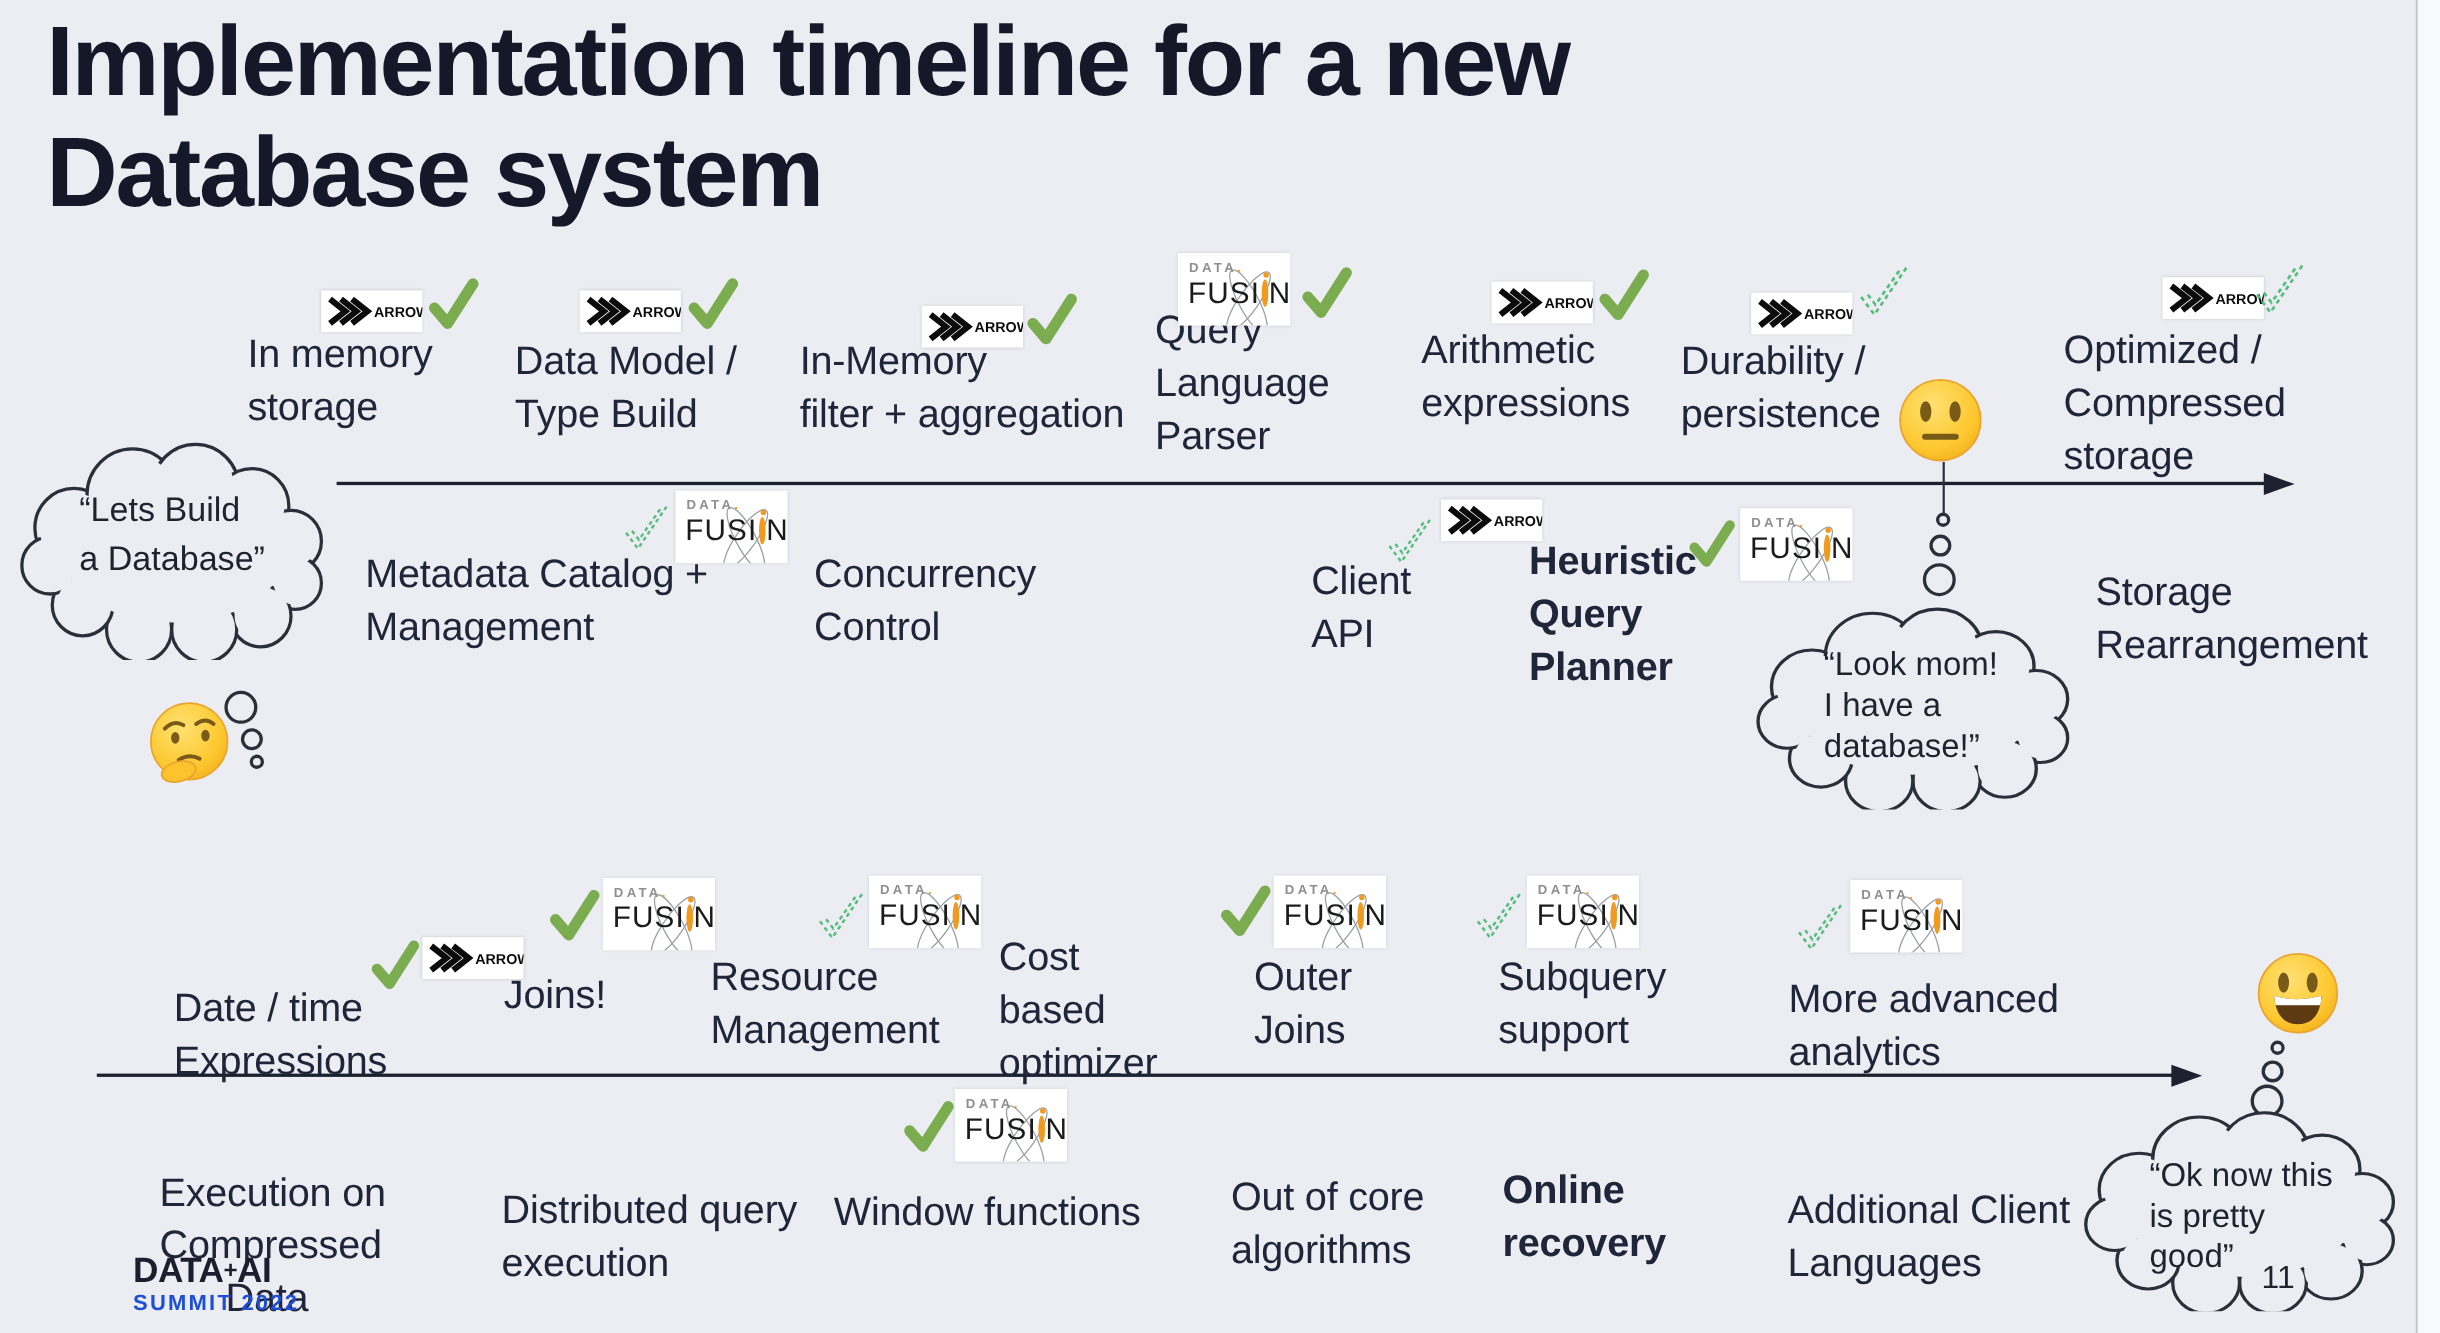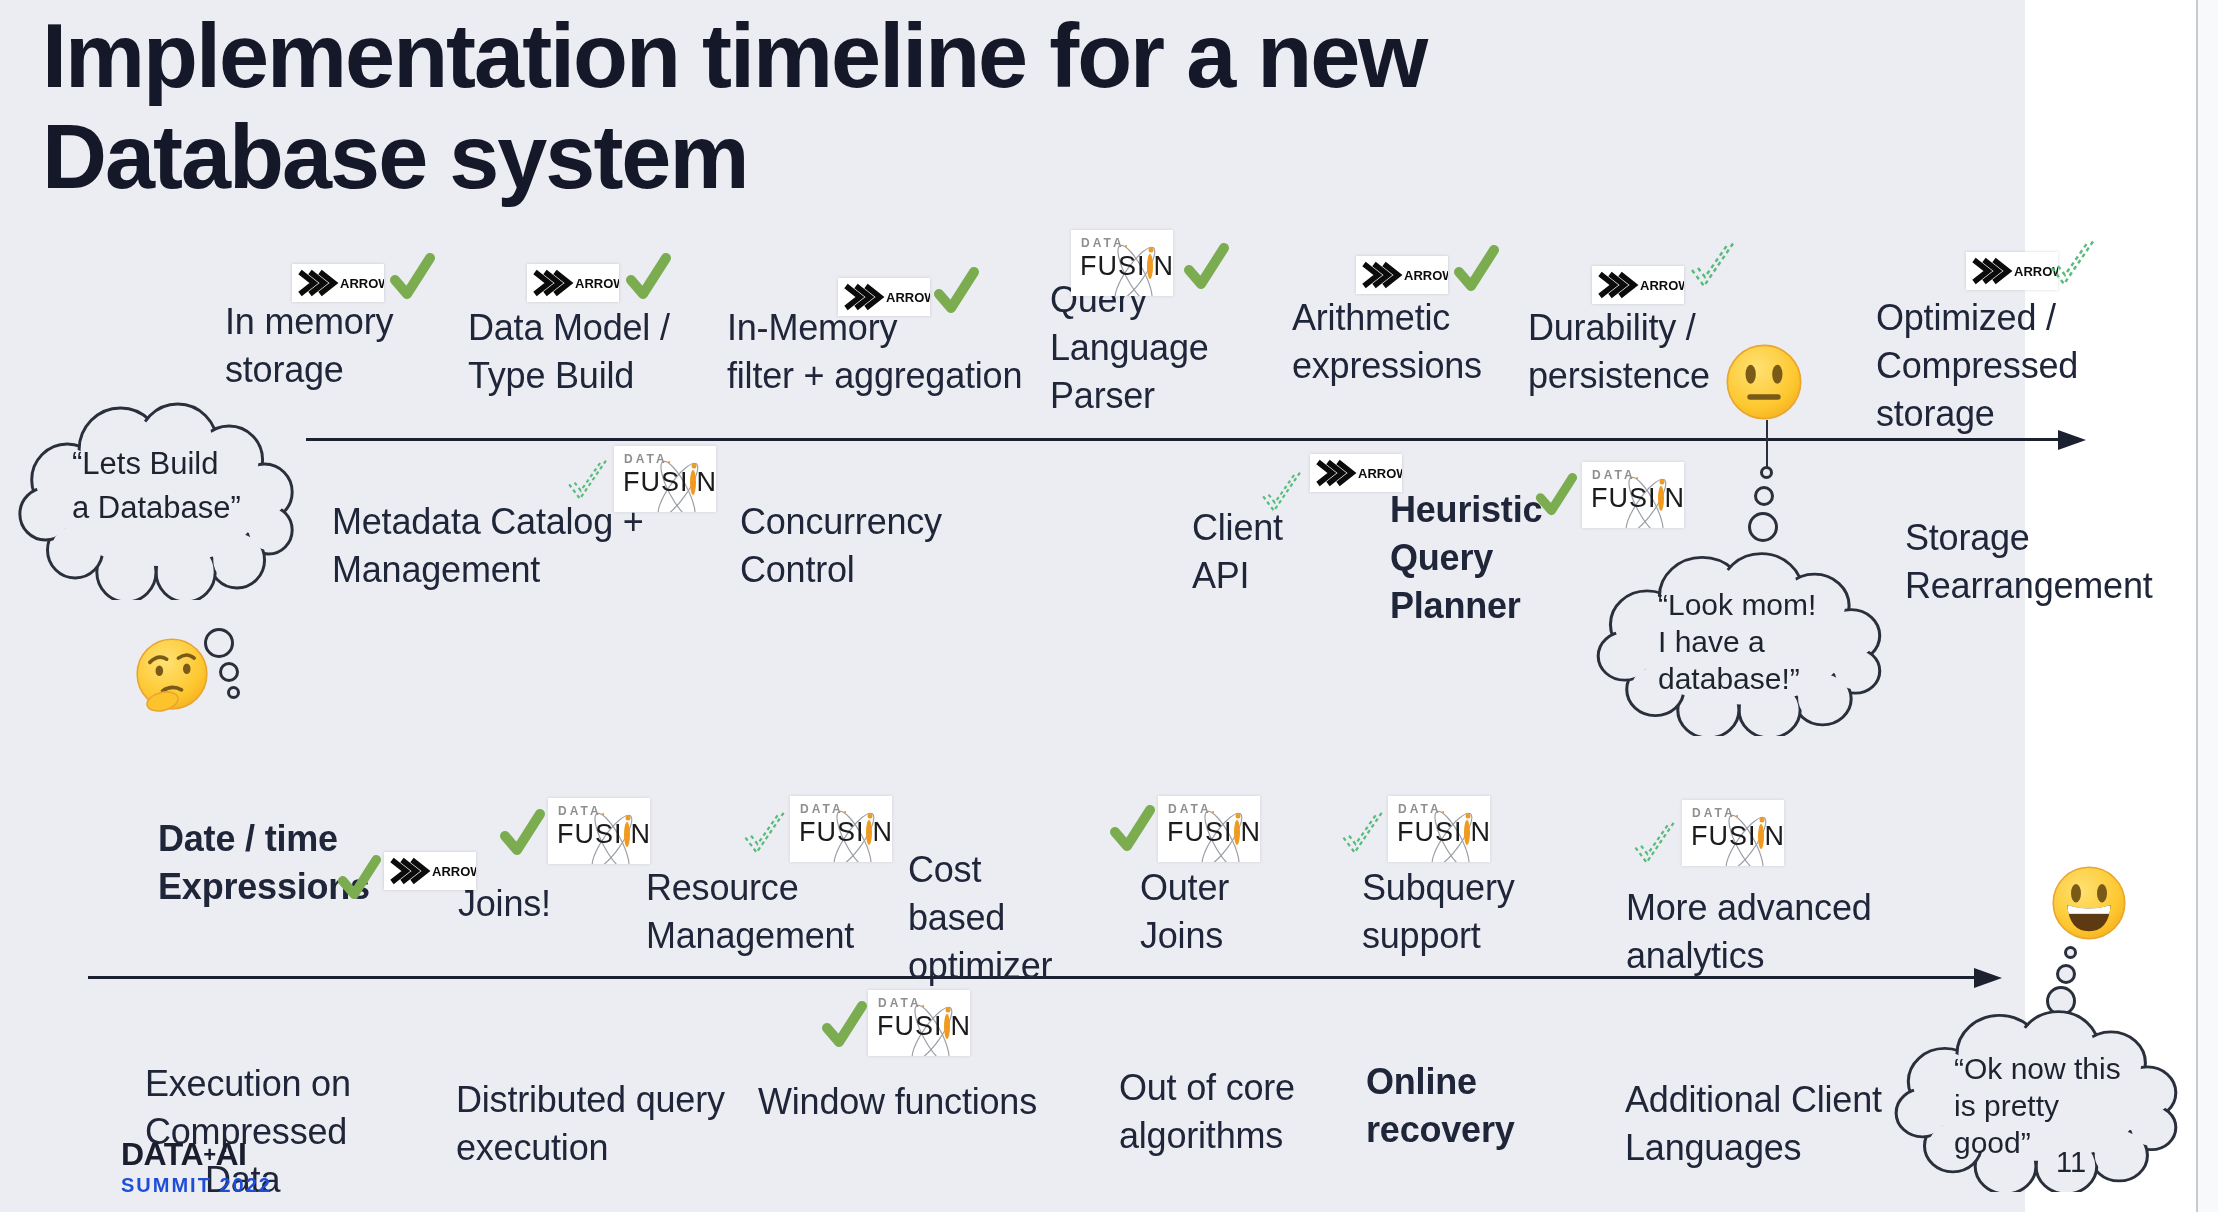--- a/index.html
+++ b/index.html
@@ -1,20 +1,20 @@
 <!DOCTYPE html>
 <html><head>
 <meta charset="utf-8">
 <style>
   html,body{margin:0;padding:0;}
   body{
     width:2218px;height:1212px;position:relative;overflow:hidden;
     background:#ffffff;font-family:"Liberation Sans",sans-serif;
   }
-  .slide{position:absolute;left:0;top:0;width:2025px;height:1212px;background:#ECEDF2;}
+  .slide{position:absolute;left:0;top:0;width:2196px;height:1212px;background:#ECEDF2;}
   .right-band{position:absolute;left:2196px;top:0;width:22px;height:1212px;background:#F8F9FB;border-left:2px solid #C9CACE;}
   .title{
     position:absolute;left:42px;top:6px;
     font-size:90px;line-height:101px;font-weight:bold;color:#141829;letter-spacing:-2px;
     white-space:nowrap;
   }
   .tl{position:absolute;height:3px;background:#1C2130;}
   .tl-head{position:absolute;width:0;height:0;border-left:28px solid #1C2130;border-top:10px solid transparent;border-bottom:10px solid transparent;}
   .item{position:absolute;color:#20263A;font-size:36px;line-height:48px;letter-spacing:-0.2px;white-space:nowrap;}
   .cloud-text{position:absolute;color:#1E2330;font-size:30px;line-height:37px;white-space:nowrap;}
@@ -112,21 +112,21 @@
   <div class="item" style="left:1390px;top:486px;font-weight:bold;">
     <div>Heuristic</div>
     <div>Query</div>
     <div>Planner</div>
   </div>
   <div class="item" style="left:1905px;top:514px;">
     <div>Storage</div>
     <div>Rearrangement</div>
   </div>
 
-  <div class="item" style="left:158px;top:815px;font-weight:bold;">
+  <div class="item" style="left:158px;top:892px;">
     <div>Date / time</div>
     <div>Expressions</div>
   </div>
   <div class="item" style="left:458px;top:880px;">
     <div>Joins!</div>
   </div>
   <div class="item" style="left:646px;top:864px;">
     <div>Resource</div>
     <div>Management</div>
   </div>

